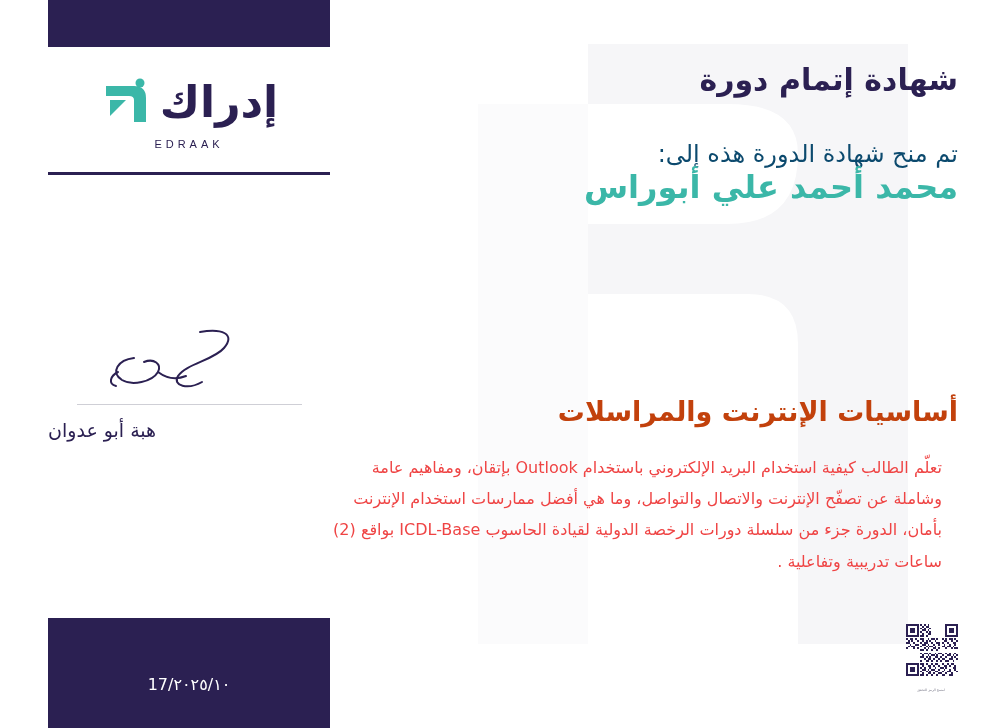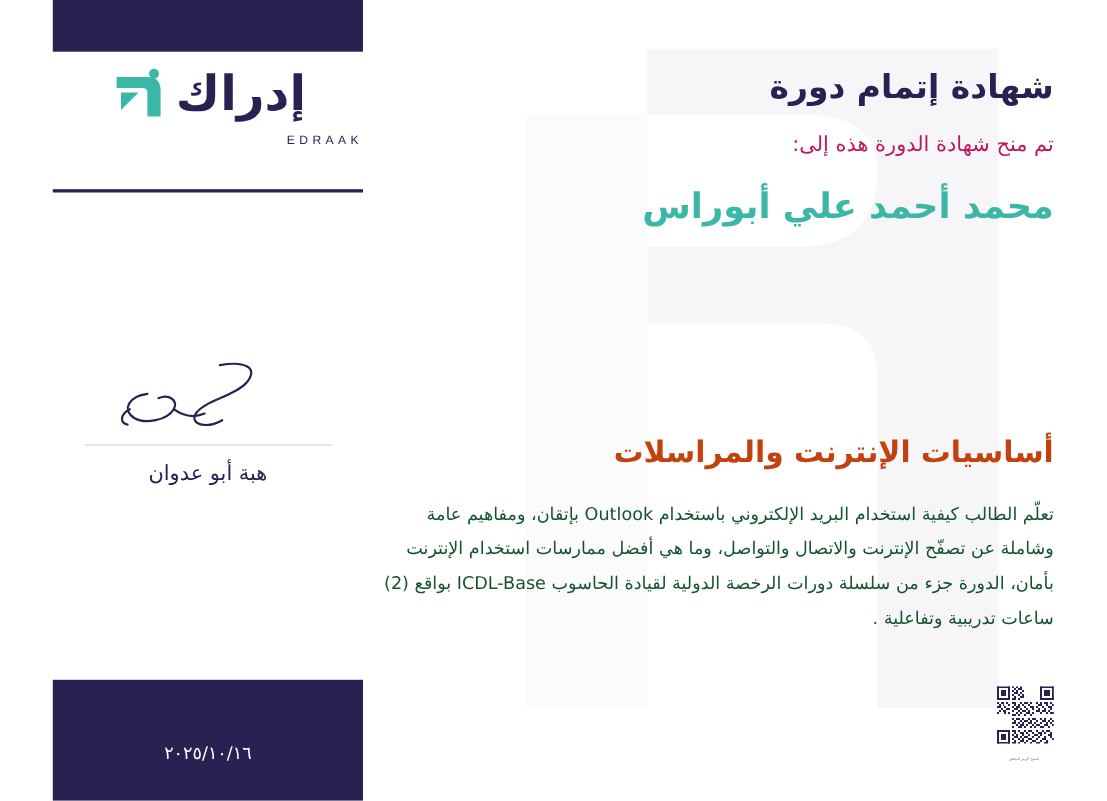--- a/index.html
+++ b/index.html
@@ -69,23 +69,23 @@
     text-align: center;
     color: #ffffff;
     font-size: 16px;
     letter-spacing: 1px;
     direction: rtl;
   }
 
   .logo-wrap {
     position: absolute;
     left: 0;
-    top: 60px;
-    width: 282px;
-    text-align: right;
+    top: 76px;
+    width: 282px;
+    text-align: center;
   }
   .logo-row {
     display: flex;
     align-items: center;
     justify-content: center;
     gap: 8px;
     direction: rtl;
   }
   .logo-word {
     font-size: 44px;
@@ -117,21 +117,21 @@
     width: 282px;
     height: 3px;
     background: #2b2052;
   }
 
   .signature-block {
     position: absolute;
     left: 0;
     top: 320px;
     width: 282px;
-    text-align: center;
+    text-align: left;
   }
   .signature-svg {
     display: block;
     margin: 0 auto;
   }
   .signature-line {
     width: 225px;
     height: 1px;
     background: #cfcfd6;
     margin: 6px auto 0 auto;
@@ -160,24 +160,24 @@
     right: 0;
     top: 62px;
     width: 620px;
     font-size: 30px;
     font-weight: bold;
     color: #2b2052;
   }
   .awarded-to {
     position: absolute;
     right: 0;
-    top: 120px;
-    width: 620px;
-    font-size: 19px;
-    color: #be185d;
+    top: 140px;
+    width: 620px;
+    font-size: 24px;
+    color: #0c4a6e;
   }
   .recipient {
     position: absolute;
     right: 0;
     top: 168px;
     width: 620px;
     font-size: 32px;
     font-weight: bold;
     color: #3bb7a8;
   }
@@ -193,26 +193,26 @@
     position: absolute;
     right: 0;
     top: 396px;
     width: 620px;
     font-size: 27px;
     font-weight: bold;
     color: #c2410c;
   }
   .course-desc {
     position: absolute;
-    right: 0;
+    right: 16px;
     top: 452px;
     width: 620px;
     font-size: 16px;
     line-height: 1.95;
-    color: #14532d;
+    color: #ef4444;
   }
 
   .qr {
     position: absolute;
     right: 0;
     bottom: 52px;
     width: 52px;
     height: 52px;
   }
   .qr svg { display: block; }
@@ -264,21 +264,21 @@
         <path d="M126 12 C148 8 162 14 150 28 C140 40 112 44 104 56 C98 66 114 70 128 62" stroke="#2b2052" stroke-width="2" fill="none" stroke-linecap="round"></path>
         <path d="M60 38 C44 40 36 52 48 60 C58 66 78 62 84 52 C88 44 80 38 70 42" stroke="#2b2052" stroke-width="2" fill="none" stroke-linecap="round"></path>
         <path d="M84 52 C92 58 102 60 112 56" stroke="#2b2052" stroke-width="2" fill="none" stroke-linecap="round"></path>
         <path d="M44 52 C36 56 34 64 42 66" stroke="#2b2052" stroke-width="2" fill="none" stroke-linecap="round"></path>
       </svg>
       <div class="signature-line"></div>
       <div class="signature-name">هبة أبو عدوان</div>
     </div>
 
     <div class="brand-bar-bottom"></div>
-    <div class="date-text">٢٠٢٥/١٠/١٦</div>
+    <div class="date-text">٢٠٢٥/١٠/17</div>
   </div>
 
   <div class="right-panel">
     <div class="title">شهادة إتمام دورة</div>
     <div class="awarded-to">تم منح شهادة الدورة هذه إلى:</div>
     <div class="recipient">محمد أحمد علي أبوراس</div>
     <div class="course-name">أساسيات الإنترنت والمراسلات</div>
     <div class="course-desc">تعلّم الطالب كيفية استخدام البريد الإلكتروني باستخدام Outlook بإتقان، ومفاهيم عامة وشاملة عن تصفّح الإنترنت والاتصال والتواصل، وما هي أفضل ممارسات استخدام الإنترنت بأمان، الدورة جزء من سلسلة دورات الرخصة الدولية لقيادة الحاسوب ICDL-Base بواقع (2) ساعات تدريبية وتفاعلية .</div>
 
     <div class="qr">

